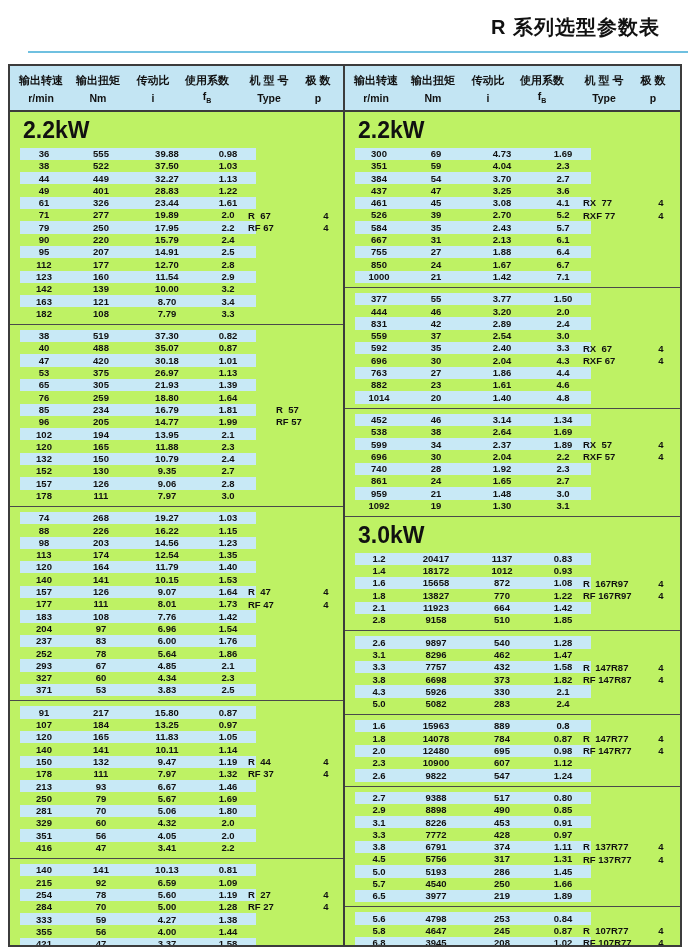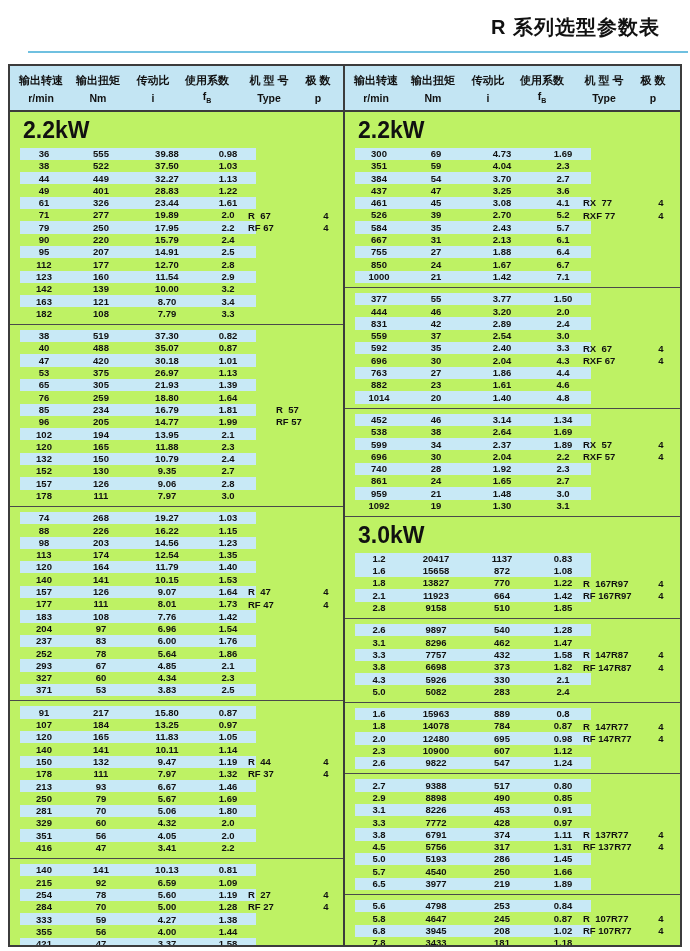--- a/index.html
+++ b/index.html
@@ -744,20 +744,26 @@
           <div class="sep"></div>
           <div class="power-title">3.0kW</div>
           <div class="block">
             <div class="rows">
               <div class="row striped">
                 <div class="cell">1.2</div>
                 <div class="cell">20417</div>
                 <div class="cell">1137</div>
                 <div class="cell">0.83</div>
               </div>
+              <div class="row">
+                <div class="cell">1.4</div>
+                <div class="cell">18172</div>
+                <div class="cell">1012</div>
+                <div class="cell">0.93</div>
+              </div>
               <div class="row striped">
                 <div class="cell">1.6</div>
                 <div class="cell">15658</div>
                 <div class="cell">872</div>
                 <div class="cell">1.08</div>
               </div>
               <div class="row">
                 <div class="cell">1.8</div>
                 <div class="cell">13827</div>
                 <div class="cell">770</div>

